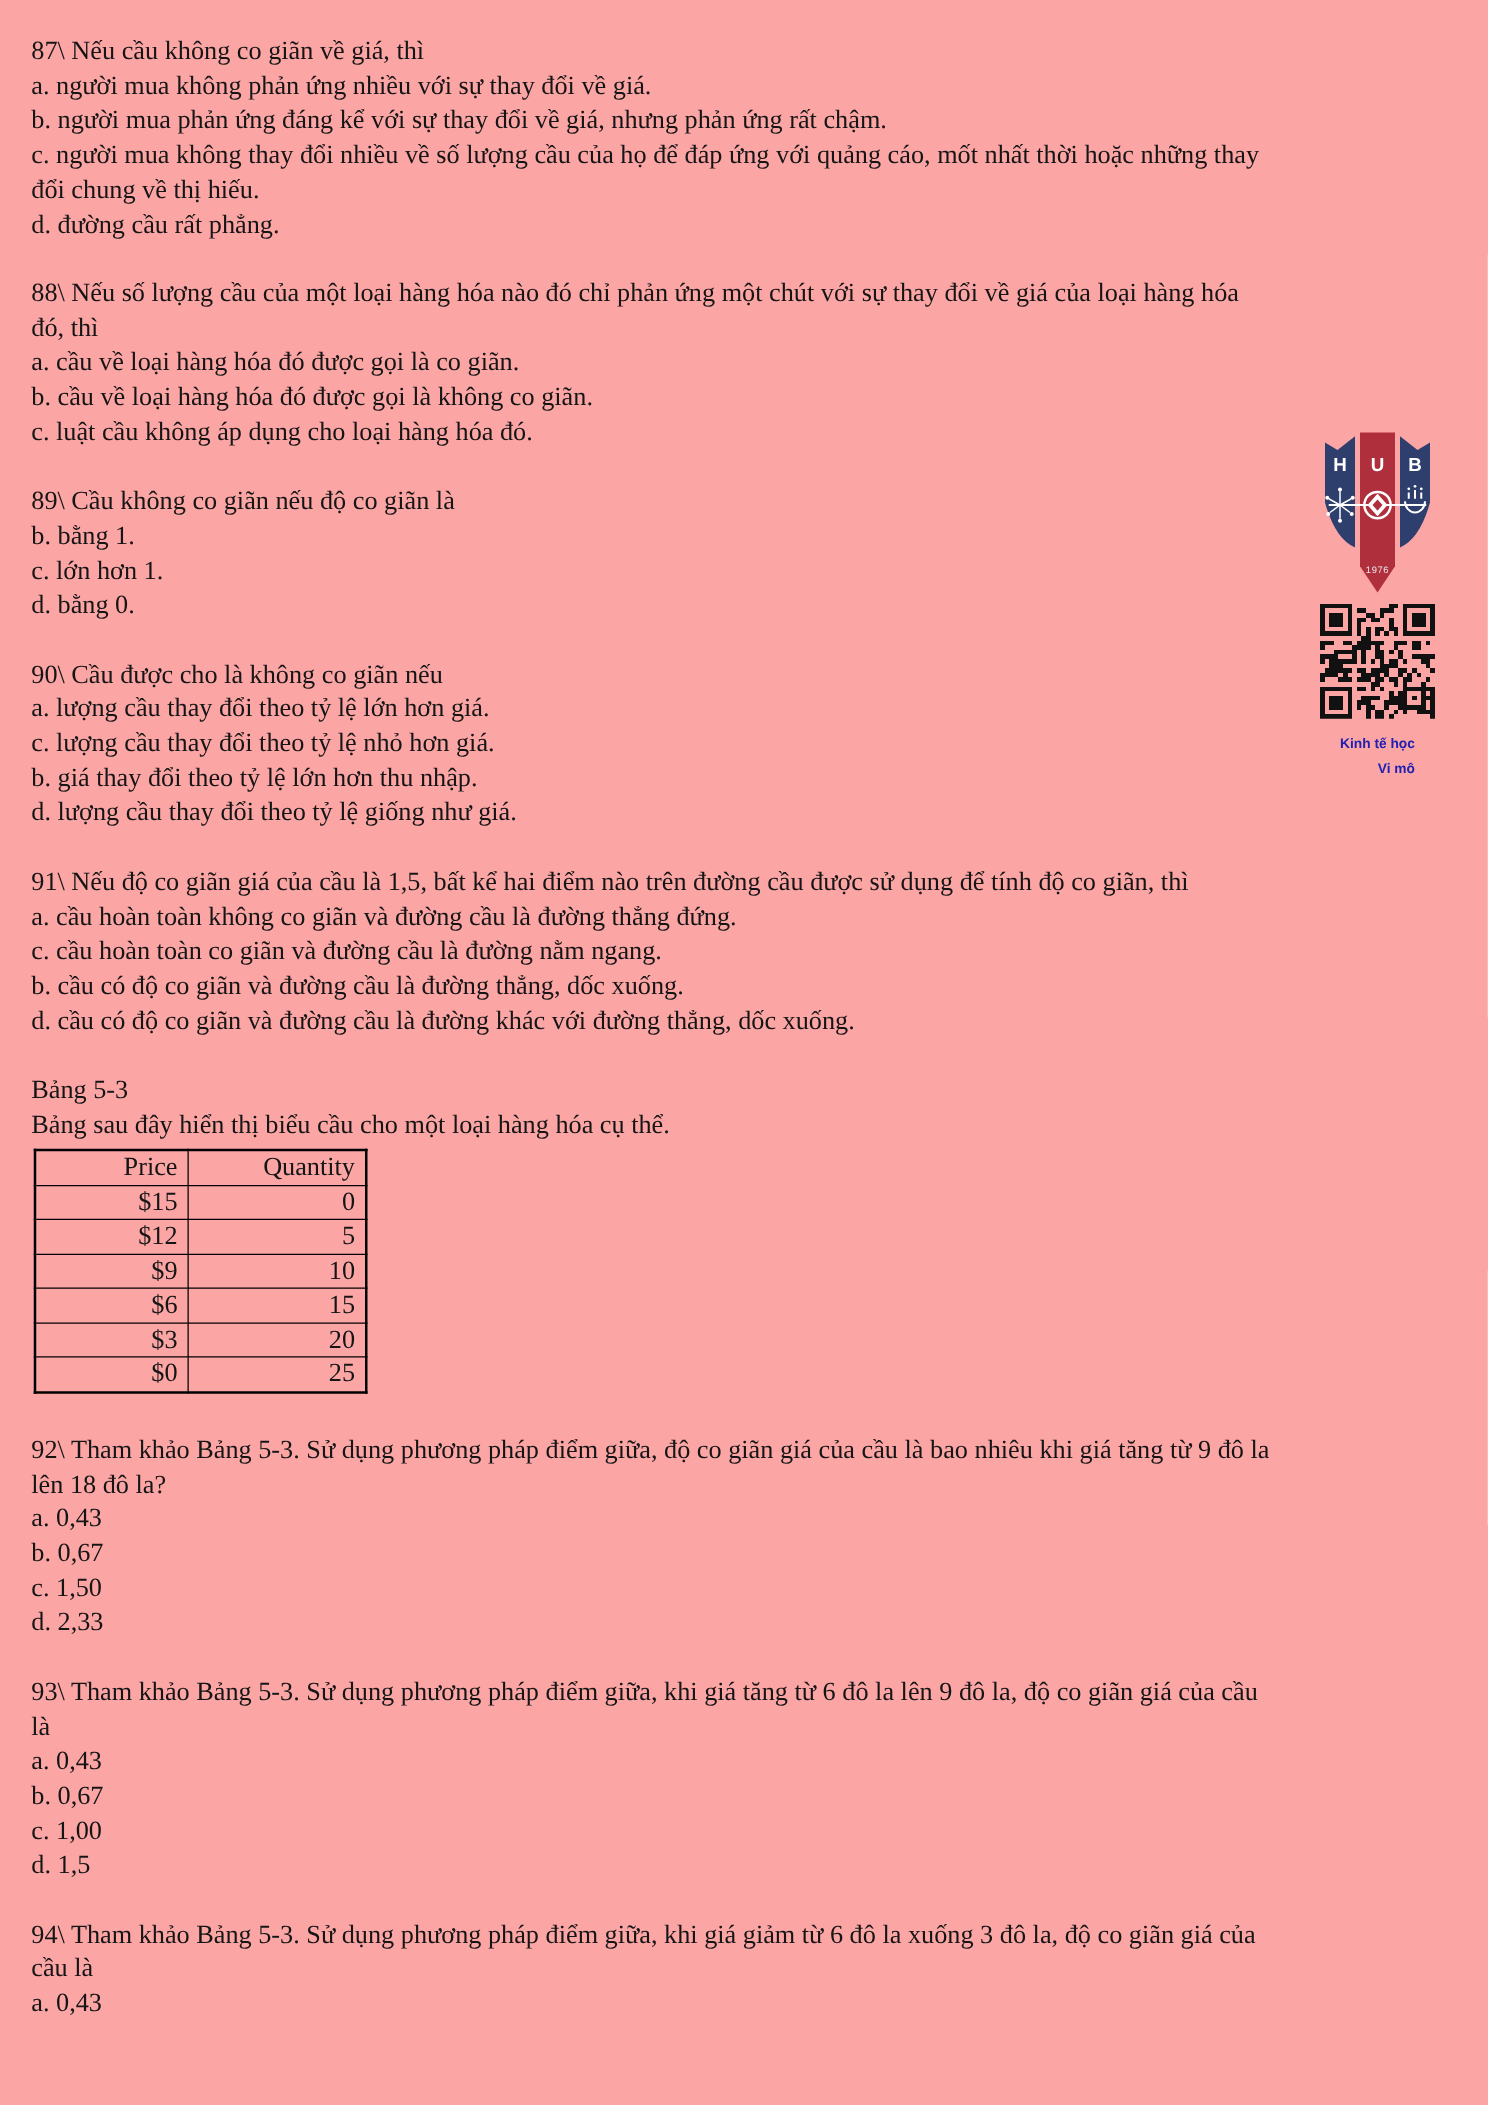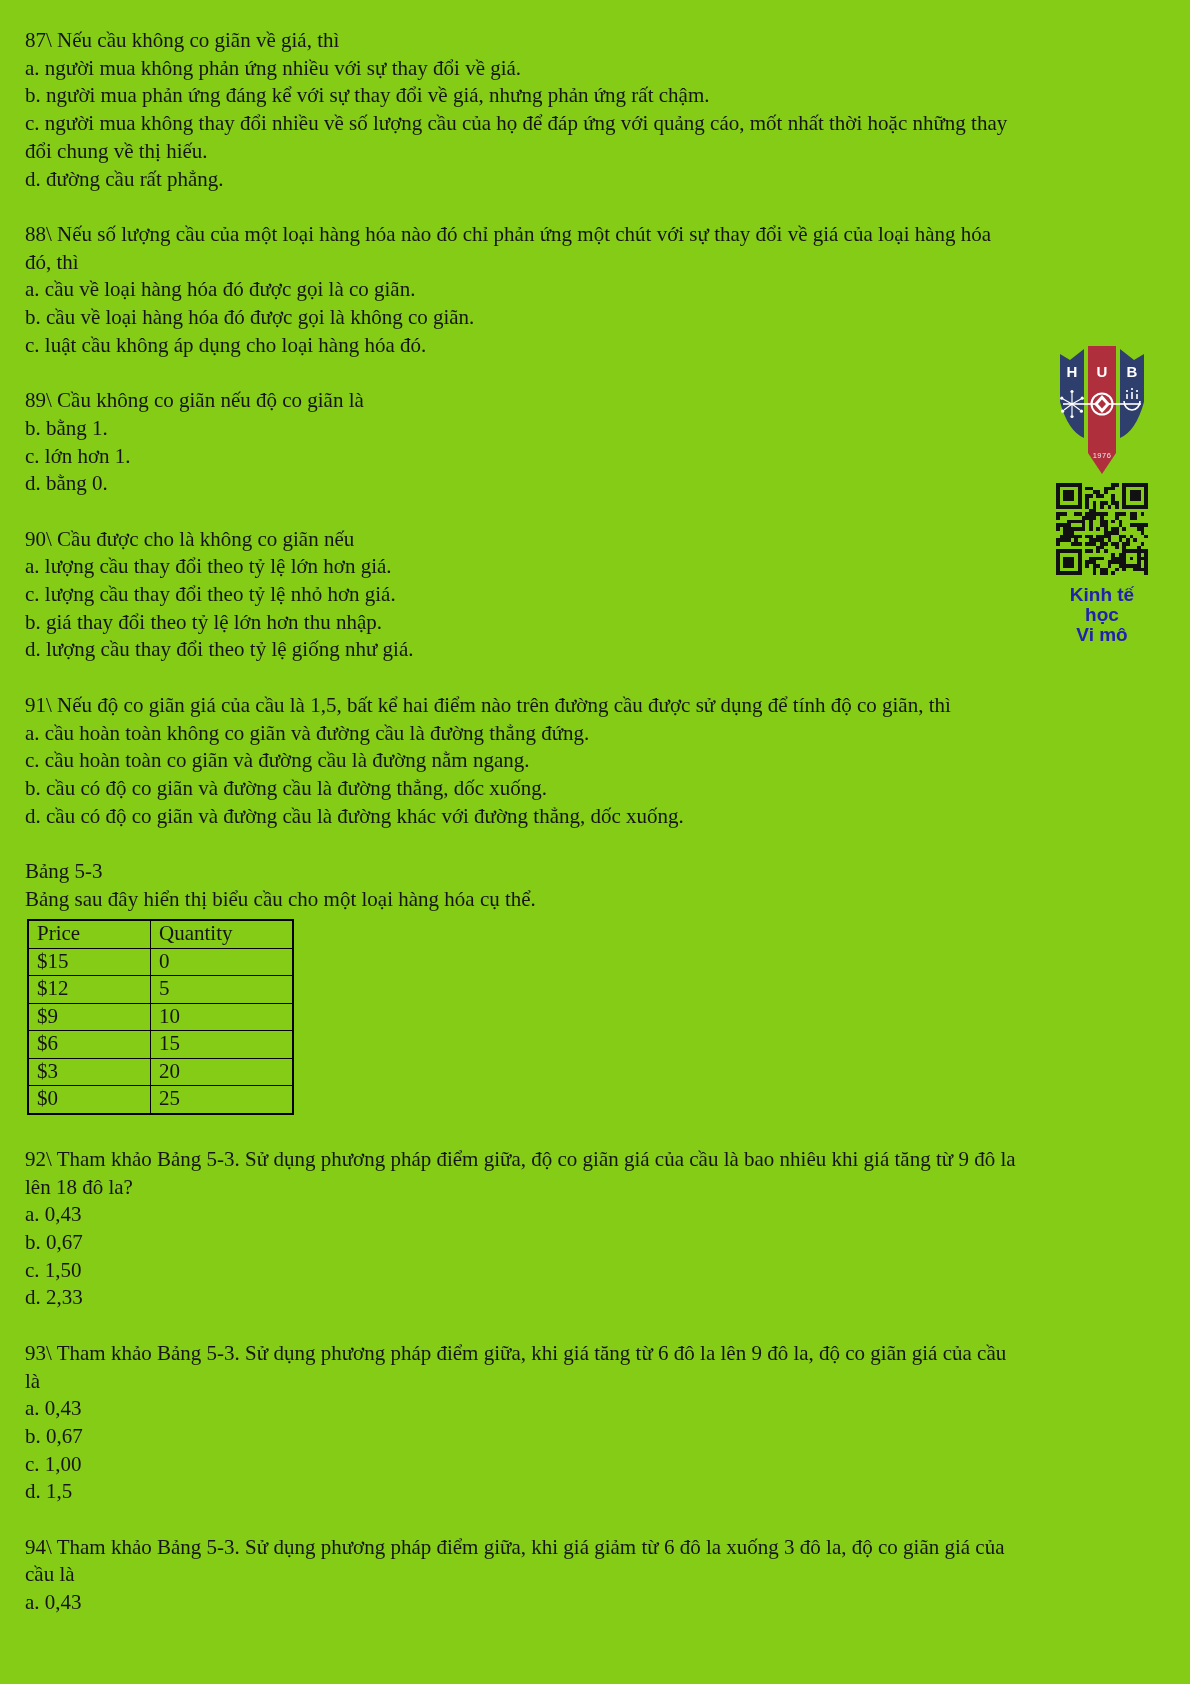--- a/index.html
+++ b/index.html
@@ -3,54 +3,54 @@
 <meta charset="utf-8">
 <style>
   html, body { margin:0; padding:0; }
   body {
     width:1190px; height:1684px;
     background:#ffffff;
     overflow:hidden;
     position:relative;
     font-family:"Liberation Serif", serif;
   }
-  .page { position:absolute; inset:0; background:#84cc16; }
+  .page { position:absolute; inset:0; background:#fca5a5; }
   .content {
     position:absolute; left:25px; top:27px; width:1150px;
     color:#151515; font-size:21px; line-height:27.7px;
   }
   .block { margin:0 0 27.7px 0; }
   .block.caption { margin-bottom:6px; }
   .line { white-space:nowrap; }
   table.demand {
     border-collapse:collapse;
     margin:0 0 31px 2px;
     border:2px solid #000;
   }
   .demand th, .demand td {
     border:1.5px solid #000;
-    text-align:left;
+    text-align:right;
     font-weight:normal;
     font-size:21px;
     line-height:25.5px;
     padding:0 8px 1px 8px;
     margin-top:35px;
   }
   .demand th:first-child, .demand td:first-child { width:105px; }
   .demand th:last-child,  .demand td:last-child  { width:125px; }
   .brand {
     position:absolute; left:1052px; top:341px; width:100px;
     display:flex; flex-direction:column; align-items:center;
   }
   #logo { width:90px; height:137px; display:block; }
   #qr { width:92px; height:92px; margin-top:5px; display:block; }
   .caption-text {
-    margin-top:10px; text-align:center;
+    margin-top:10px; text-align:right;
     font-family:"Liberation Sans", sans-serif;
-    font-weight:bold; font-size:19px; line-height:20px;
+    font-weight:bold; font-size:11px; line-height:20px;
   }
   .logo-letter {
     font-family:"Liberation Sans", sans-serif;
     font-weight:bold; font-size:15px; fill:#ffffff;
   }
   .logo-year {
     font-family:"Liberation Sans", sans-serif;
     font-size:7.5px; fill:#e9e9f2; letter-spacing:0.5px;
   }
 </style>

